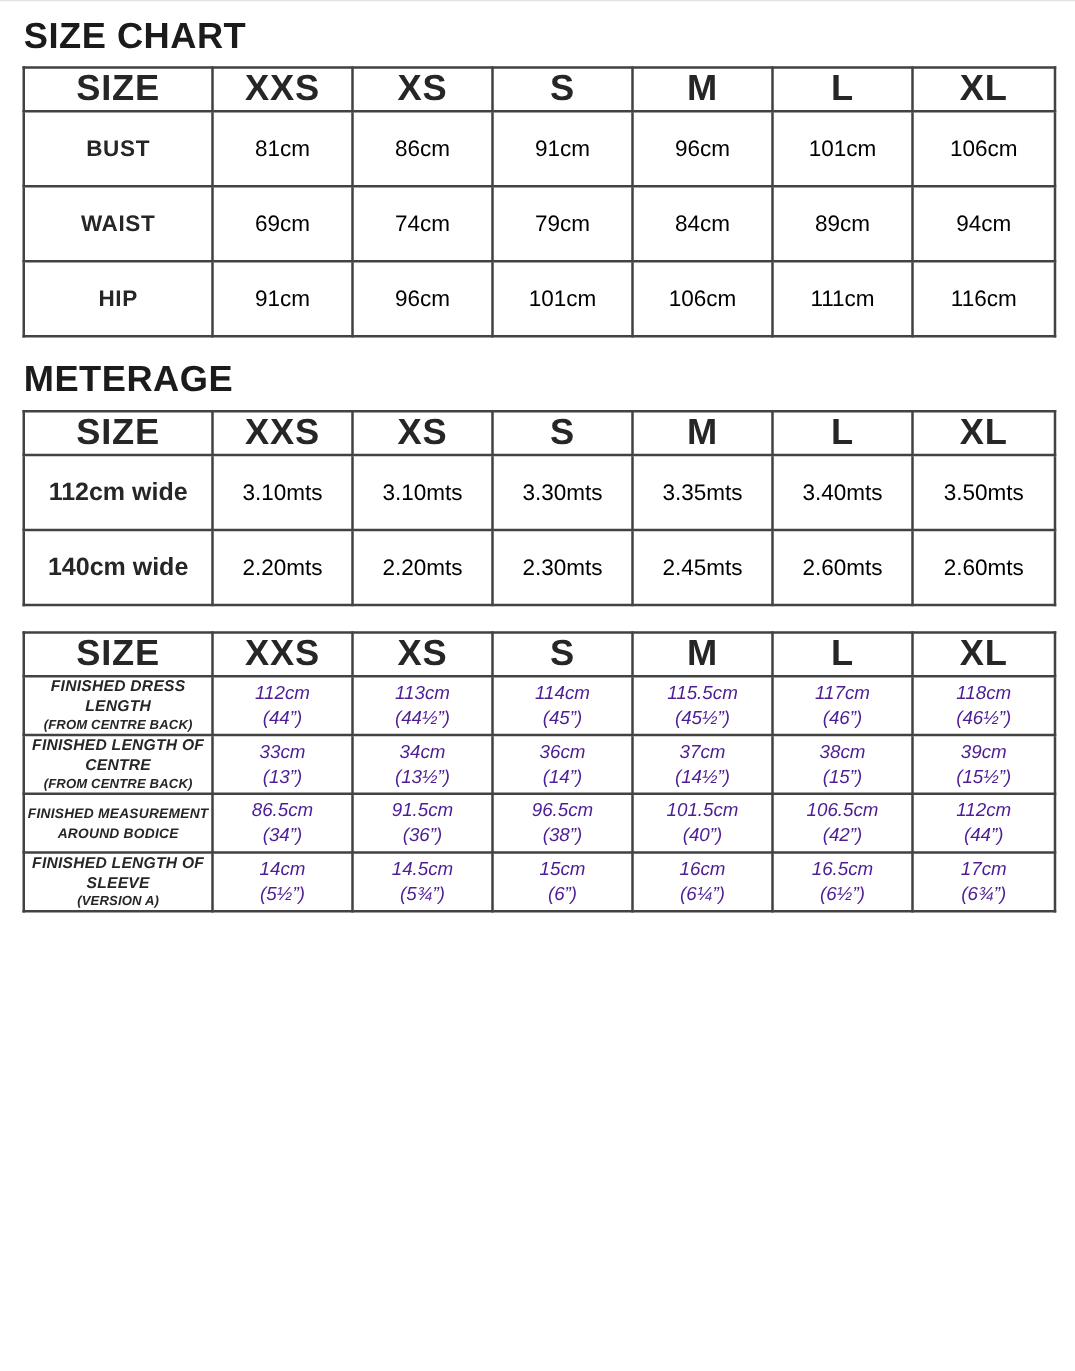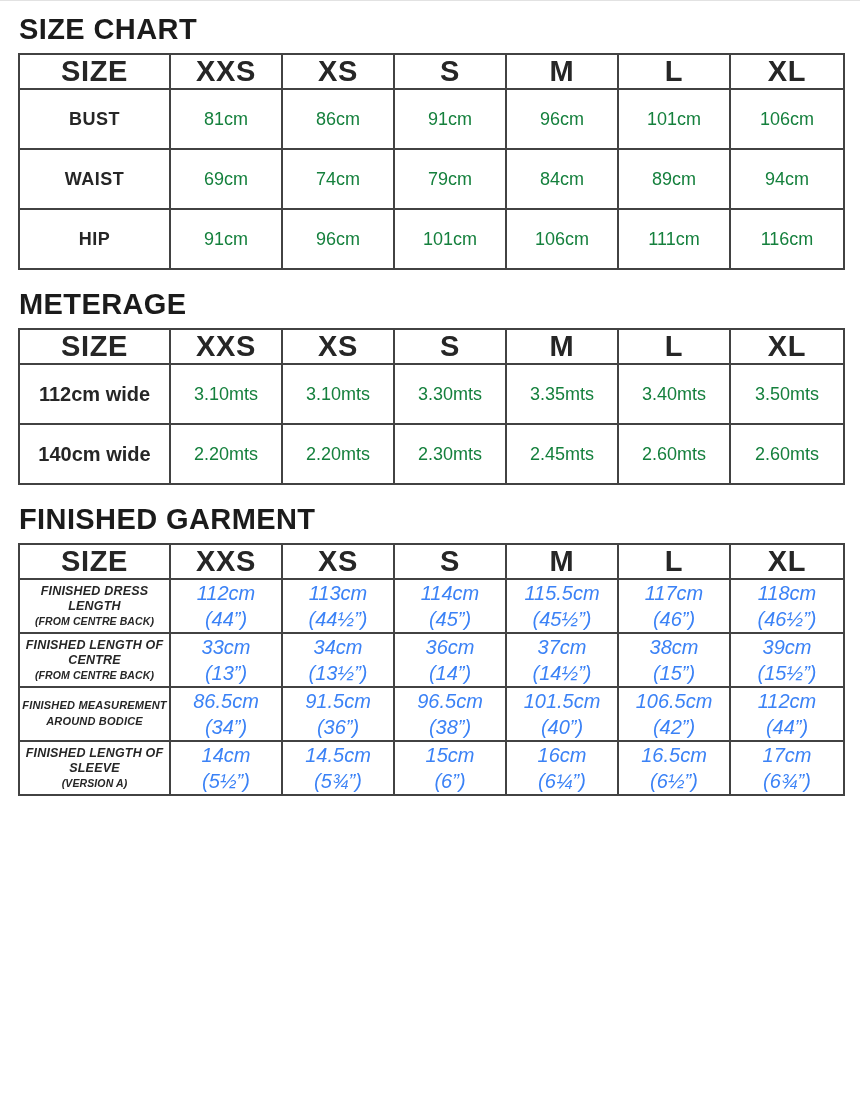--- a/index.html
+++ b/index.html
@@ -54,21 +54,21 @@
   #size-chart-table tbody th {
     font-size: 18px;
     font-weight: bold;
     letter-spacing: 0.5px;
     color: #262626;
   }
   #size-chart-table tbody td,
   #meterage-table tbody td {
     font-size: 18px;
     font-weight: normal;
-    color: #15803d;
+    color: #000000;
   }
   #meterage-table tbody th {
     font-size: 20px;
     font-weight: bold;
     color: #262626;
   }
   
   #finished-garment-table tbody tr { height: 47px; font-style: italic; }
   #finished-garment-table tbody th {
     font-size: 12.5px;
@@ -80,23 +80,23 @@
   #finished-garment-table tbody tr.small-label th .row-label {
     font-size: 11px;
   }
   #finished-garment-table tbody th .row-sublabel {
     display: block;
     font-size: 10.5px;
     letter-spacing: 0.1px;
   }
   #finished-garment-table tbody th .row-sublabel:empty { display: none; }
   #finished-garment-table tbody td {
-    font-size: 20px;
+    font-size: 15px;
     line-height: 1.3;
-    color: #3b82f6;
+    color: #4c1d95;
     white-space: pre-line;
     text-align: center;
   }
   td, th { overflow: hidden; }
 </style>
 </head>
 <body>
 
 <div class="page">
 
@@ -195,21 +195,20 @@
           <td>2.30mts</td>
           <td>2.45mts</td>
           <td>2.60mts</td>
           <td>2.60mts</td>
         </tr>
       </tbody>
     </table>
   </div>
 
   <div class="section">
-    <h1 class="section-title">FINISHED GARMENT</h1>
     <table class="chart" id="finished-garment-table">
       <colgroup>
         <col style="width:151px">
           <col style="width:112px">
           <col style="width:112px">
           <col style="width:112px">
           <col style="width:112px">
           <col style="width:112px">
           <col style="width:114px">
       </colgroup>

